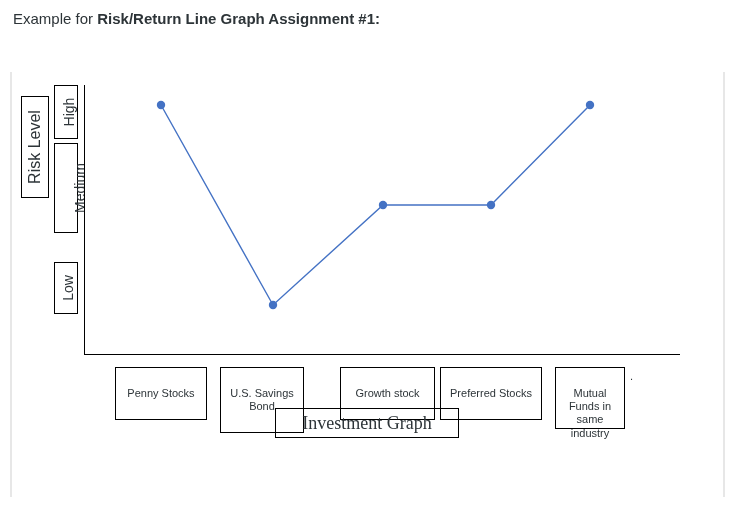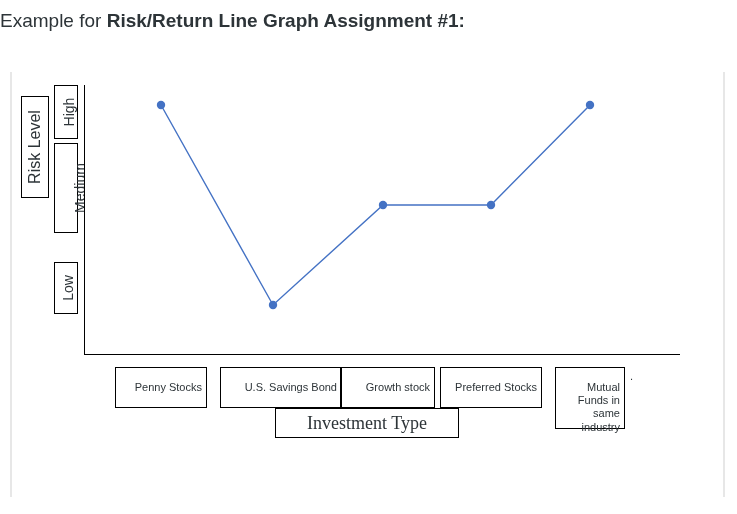--- a/index.html
+++ b/index.html
@@ -7,23 +7,23 @@
     padding: 0;
     width: 737px;
     height: 514px;
     background: #ffffff;
     font-family: Arial, Helvetica, sans-serif;
     color: #2d3438;
     overflow: hidden;
   }
   .title-line {
     position: absolute;
-    left: 0;
+    left: 13px;
     top: 10px;
-    font-size: 19px;
+    font-size: 15px;
     color: #2d3438;
   }
   .title-line .bold { font-weight: 700; }
 
   .chart-frame {
     position: absolute;
     left: 10px;
     top: 72px;
     width: 715px;
     height: 425px;
@@ -89,27 +89,27 @@
     width: 596px;
     height: 270px;
   }
 
   
   .xcat {
     position: absolute;
     top: 367px;
     border: 1px solid #000;
     font-size: 11px;
-    text-align: right;
-    padding: 13px 4px;
+    text-align: center;
+    padding: 19px 4px;
     box-sizing: border-box;
     line-height: 1.2;
   }
   .xcat.c0 { left: 115px; width: 92px; }
-  .xcat.c1 { left: 220px; width: 122px; }
+  .xcat.c1 { left: 220px; width: 84px; }
   .xcat.c2 { left: 340px; width: 95px; }
   .xcat.c3 { left: 440px; width: 102px; }
   .xcat.c4 { left: 555px; width: 70px; height: 62px; top: 367px; }
 
   
   .xlabel-box {
     position: absolute;
     left: 275px;
     top: 408px;
     width: 182px;
@@ -164,14 +164,14 @@
 
 <div class="xcat c0"><span>Penny Stocks</span></div>
 <div class="xcat c1"><span>U.S. Savings Bond</span></div>
 <div class="xcat c2"><span>Growth stock</span></div>
 <div class="xcat c3"><span>Preferred Stocks</span></div>
 <div class="xcat c4"><span>Mutual Funds in same industry</span></div>
 
 <span class="dot-after">.</span>
 
 <div class="xlabel-box">
-  <span>Investment Type</span>
+  <span>Investment Graph</span>
 </div>
 
 </body></html>

